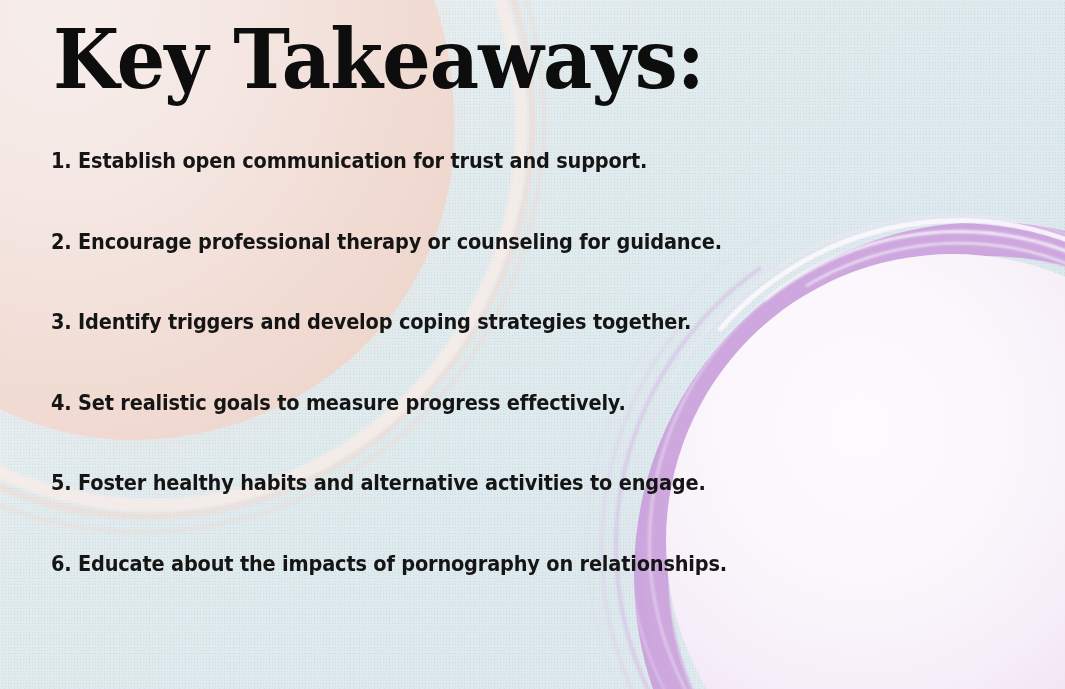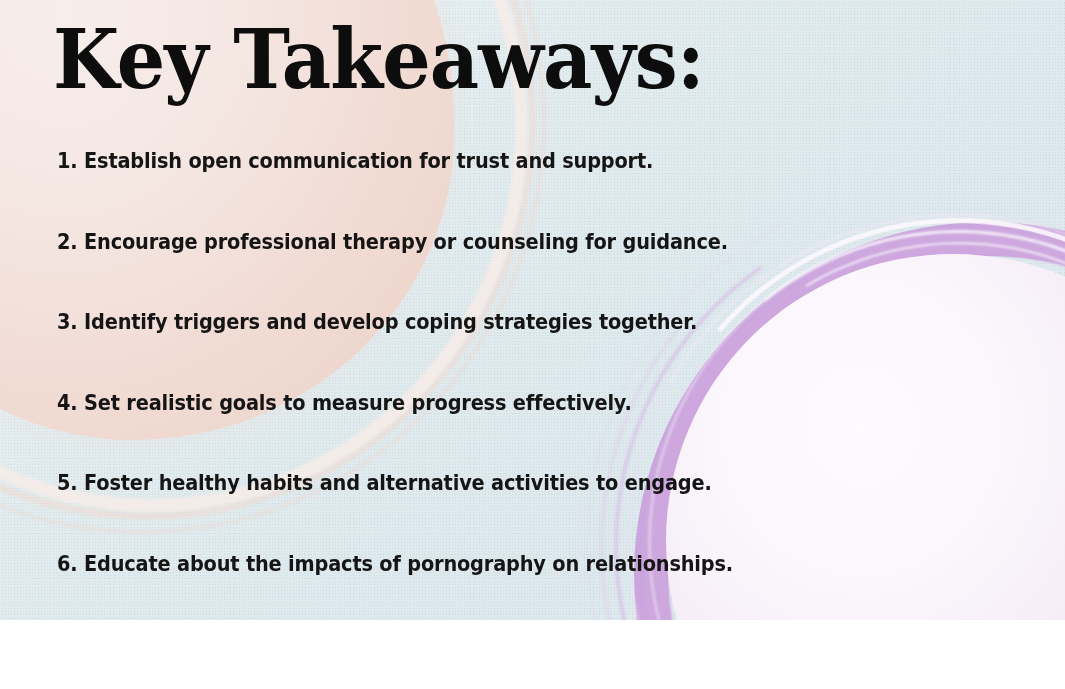--- a/index.html
+++ b/index.html
@@ -5,21 +5,21 @@
 <style>
   html, body {
     margin: 0;
     padding: 0;
     background: #ffffff;
   }
 
   #poster {
     position: relative;
     width: 1065px;
-    height: 620px;
+    height: 689px;
     overflow: hidden;
     background: #5eead4;
     font-family: "Liberation Sans", sans-serif;
   }
 
   
 
   .bg-base {
     position: absolute;
     inset: 0;
@@ -255,21 +255,21 @@
     line-height: 1;
     letter-spacing: -1px;
     color: #0d0d0d;
     transform: scaleX(.93);
     transform-origin: left top;
     white-space: nowrap;
   }
 
   .list {
     position: absolute;
-    left: 57px;
+    left: 51px;
     top: 150px;
     margin: 0;
     padding: 0;
     list-style: none;
     width: 940px;
   }
 
   .list-item {
     font-family: "DejaVu Sans", "Liberation Sans", sans-serif;
     font-weight: 700;

